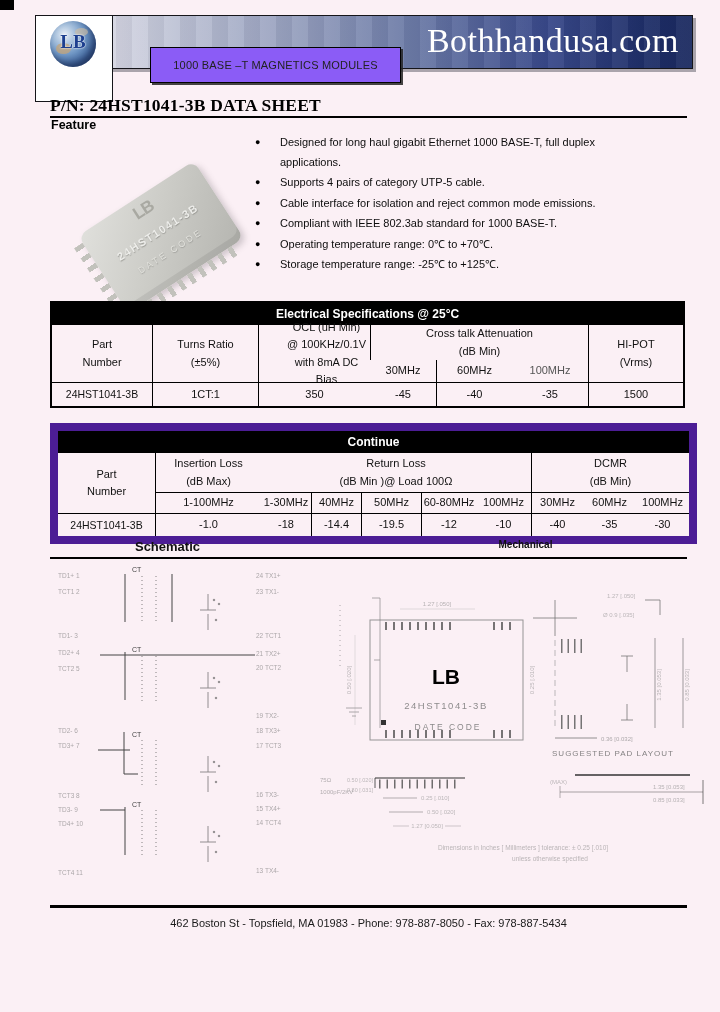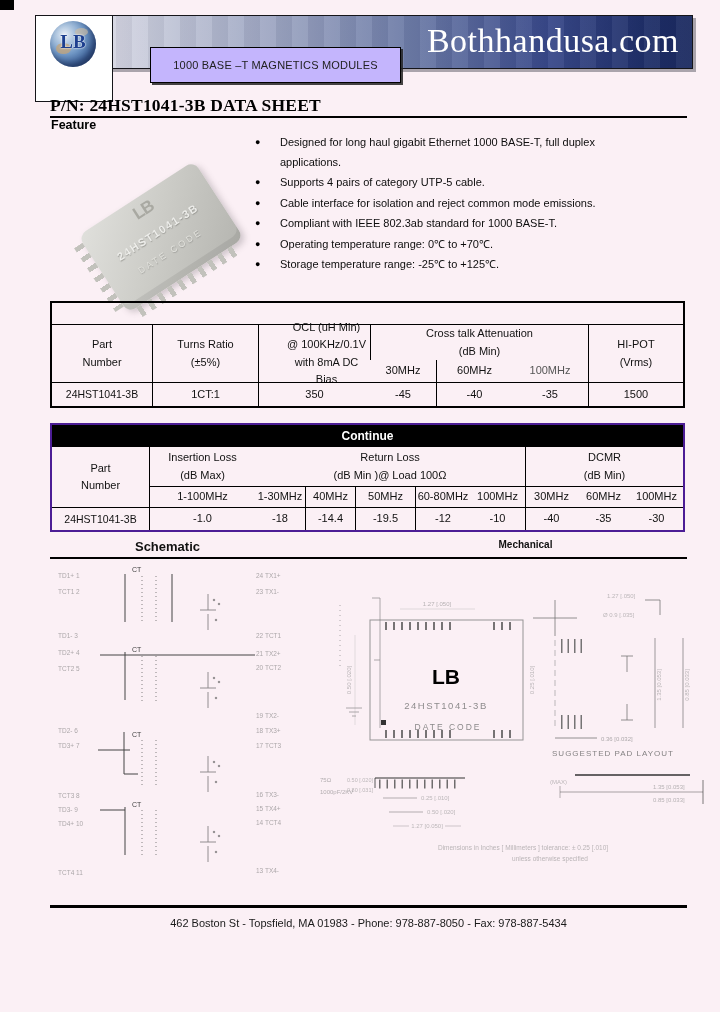--- a/index.html
+++ b/index.html
@@ -36,21 +36,21 @@
   }
   #globe-blotch1{position:absolute;left:6px;top:22px;width:15px;height:11px;border-radius:50%;background:rgba(196,164,120,.75);}
   #globe-blotch2{position:absolute;left:25px;top:7px;width:13px;height:8px;border-radius:50%;background:rgba(210,190,160,.6);}
   #globe-monogram{
     position:absolute;left:0;top:10px;width:46px;text-align:center;
     font-family:"Liberation Serif", serif;font-weight:bold;font-size:19px;color:#1d3f8f;
     text-shadow:0 0 2px #ffffff,0 0 1px #ffffff;
   }
   #module-box{
     left:150px;top:47px;width:249px;height:34px;
-    background:#c4b5fd;border:1px solid #000;
+    background:#8b5cf6;border:1px solid #000;
     box-shadow:2px 2px 0 rgba(35,35,35,.85);
     display:flex;align-items:center;justify-content:center;
     font-size:11px;letter-spacing:.2px;color:#222;text-align:center;
   }
   
   #pn-title{
     left:50px;top:95px;font-family:"Liberation Serif", serif;
     font-weight:bold;font-size:17.5px;letter-spacing:.2px;color:#000;
   }
   #title-rule{left:50px;top:116px;width:637px;height:2px;background:#000;}
@@ -96,21 +96,21 @@
     display:grid;
     grid-template-columns:100px 106px 112px 66px 76px 76px 95px;
     grid-template-rows:21px 36px 22px 24px;
     border:2px solid #000;
   }
   #table2{
     left:50px;top:423px;width:631px;
     display:grid;
     grid-template-columns:98px 105px 50px 50px 60px 55px 55px 52px 53px 53px;
     grid-template-rows:21px 40px 21px 23px;
-    border:2px solid #4c1d95;
+    border:8px solid #4c1d95;
   }
   
   #schematic-heading{left:90px;top:539px;width:155px;text-align:center;font-weight:bold;font-size:13px;}
   #mechanical-heading{left:448px;top:539px;width:155px;text-align:center;font-weight:bold;font-size:10px;}
   #section-rule{left:50px;top:557px;width:637px;height:1.5px;background:#000;}
   
   #footer-rule{left:50px;top:905px;width:637px;height:3px;background:#000;}
   #footer-text{left:50px;top:917px;width:637px;text-align:center;font-size:11px;color:#1a1a1a;}
   
   svg text{font-family:"Liberation Sans", sans-serif;}
@@ -170,20 +170,21 @@
         <span class="ftx">Operating temperature range: 0℃  to +70℃.</span>
       </li>
     <li>
         <span class="dot">●</span>
         <span class="ftx">Storage temperature range: -25℃  to +125℃.</span>
       </li>
   </ul>
 </div>
 
 <div class="abs" id="table1">
+  <div class="black-bar" style="grid-column:1/8;grid-row:1;">Electrical Specifications @ 25°C</div>
   <div class="cell bt" style="grid-column:1;grid-row:2/4;">
     <span>Part</span>
       <span>Number</span>
   </div>
   <div class="cell bt bl" style="grid-column:2;grid-row:2/4;">
     <span>Turns Ratio</span>
       <span>(±5%)</span>
   </div>
   <div class="cell bt bl" style="grid-column:3;grid-row:2/4;padding-left:24px;">
     <span>OCL (uH Min)</span>

